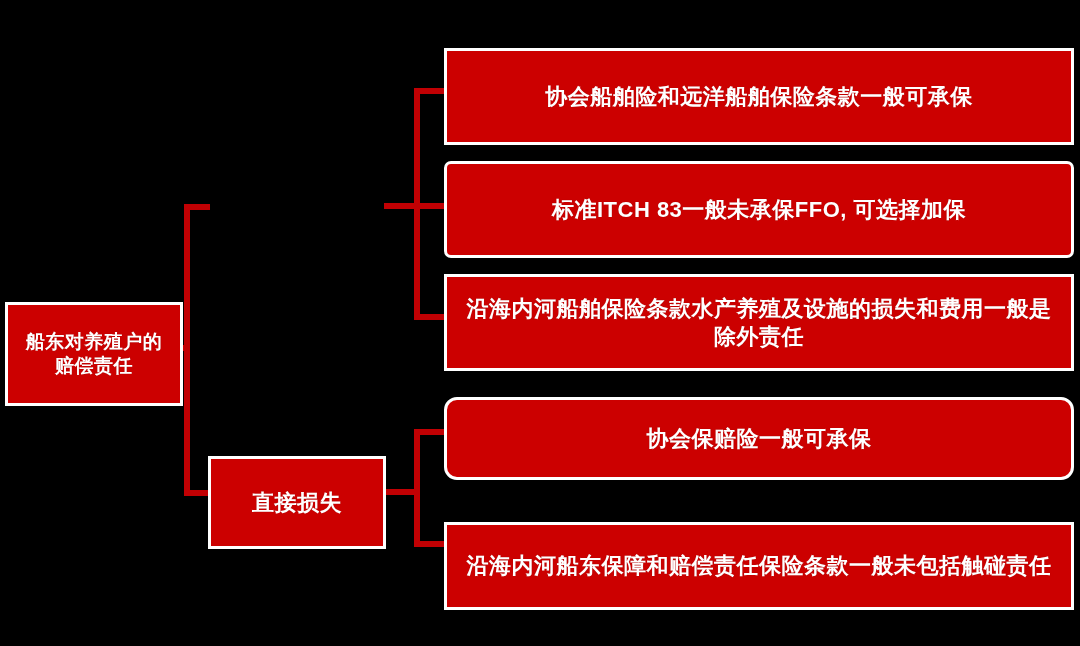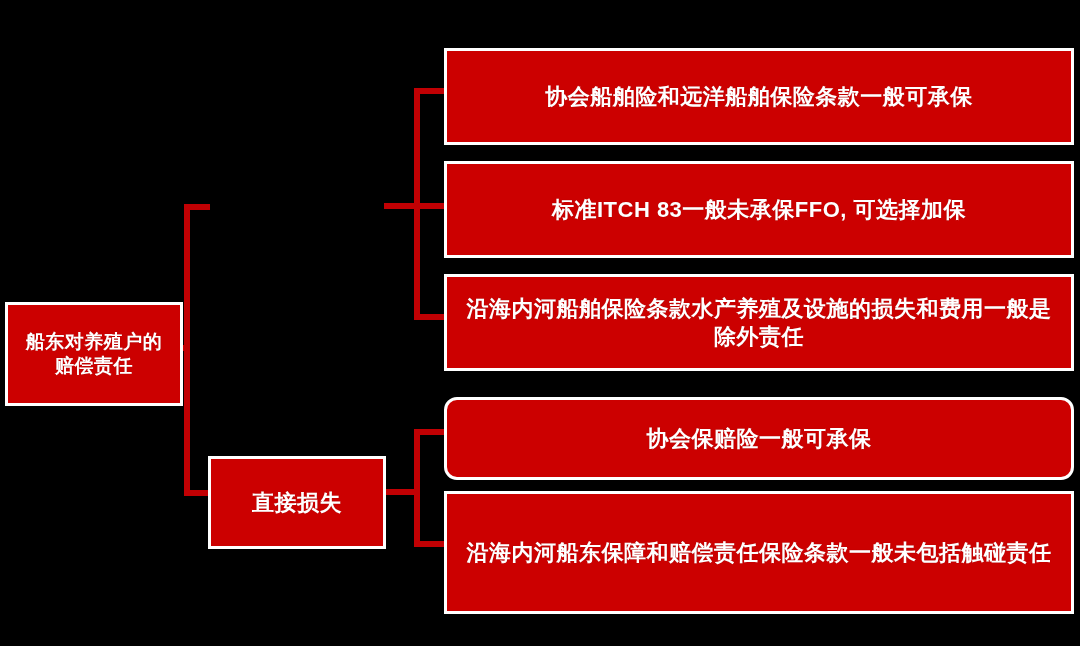--- a/index.html
+++ b/index.html
@@ -79,29 +79,29 @@
 
 
   <div class="node mid" style="left:208px; top:450px; width:178px; height:93px;">
     <span class="inner">直接损失</span>
   </div>
 
   <div class="node leaf" style="left:444px; top:42px; width:630px; height:97px;">
     <span class="inner">协会船舶险和远洋船舶保险条款一般可承保</span>
   </div>
 
-  <div class="node leaf" style="left:444px; top:155px; width:630px; height:97px;">
+  <div class="node leaf" style="left:444px; top:155px; width:630px; height:97px;border-radius:7px;">
     <span class="inner">标准ITCH 83一般未承保FFO, 可选择加保</span>
   </div>
 
   <div class="node leaf" style="left:444px; top:268px; width:630px; height:97px;align-items:center;">
     <span class="inner">沿海内河船舶保险条款水产养殖及设施的损失和费用一般是除外责任</span>
   </div>
 
   <div class="node leaf" style="left:444px; top:391px; width:630px; height:83px;border-radius:13px;">
     <span class="inner">协会保赔险一般可承保</span>
   </div>
 
-  <div class="node leaf" style="left:444px; top:485px; width:630px; height:123px;">
+  <div class="node leaf" style="left:444px; top:516px; width:630px; height:88px;">
     <span class="inner">沿海内河船东保障和赔偿责任保险条款一般未包括触碰责任</span>
   </div>
 
 </div>
 
 </body></html>

